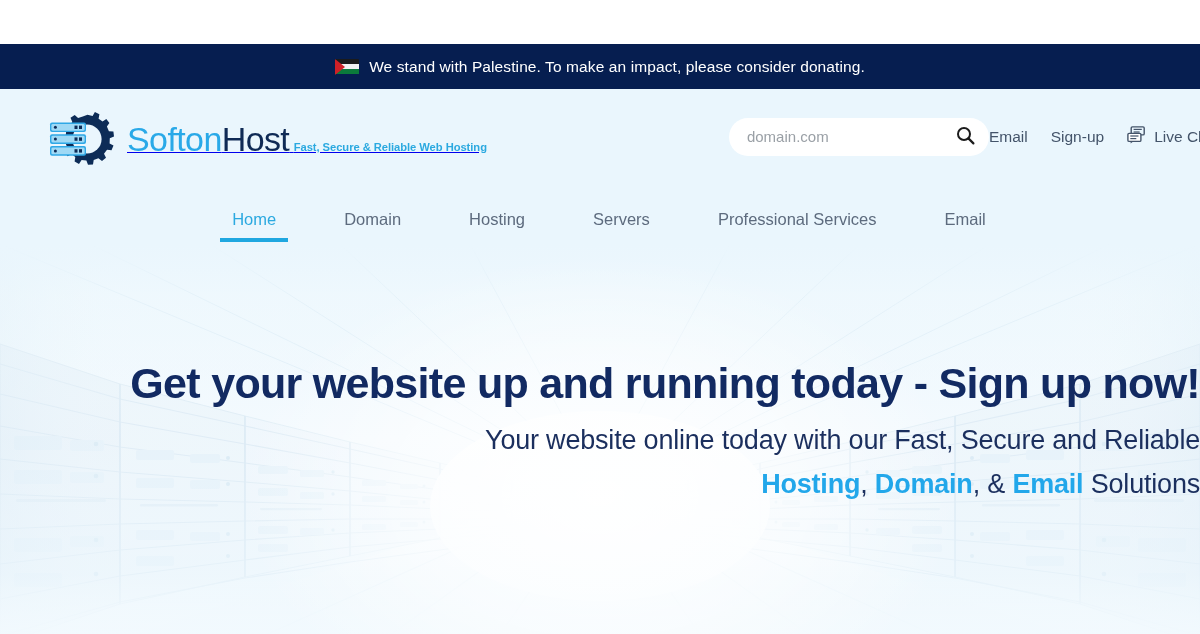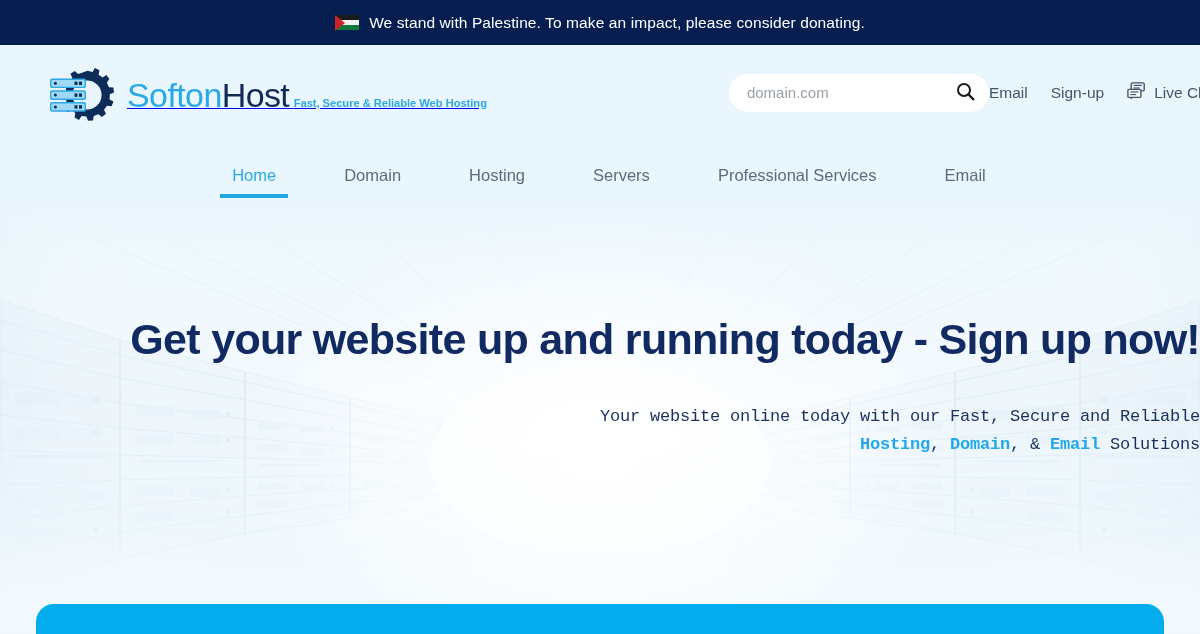--- a/index.html
+++ b/index.html
@@ -17,20 +17,21 @@
   }
 
   
   .top-banner {
     height: 45px;
     background: #061e50;
     display: flex;
     align-items: center;
     justify-content: center;
     gap: 10px;
+    margin-top: 44px;
   }
   .flag-icon {
     width: 24px;
     height: 16px;
     position: relative;
     display: inline-block;
     border-radius: 1px;
     overflow: hidden;
     flex: 0 0 auto;
   }
@@ -207,27 +208,26 @@
   }
   .hero-title {
     color: #122a62;
     font-size: 43px;
     font-weight: 700;
     letter-spacing: -0.7px;
     line-height: 1.1;
     white-space: nowrap;
   }
   .hero-sub {
-    margin-top: 40px;
+    margin-top: 12px;
     color: #1b2f5e;
-    font-size: 17px;
+    font-size: 27px;
     font-weight: 400;
     line-height: 1.62;
     letter-spacing: -0.2px;
-    font-family: Liberation Mono, monospace;
   }
   .hero-sub .hl { color: #22a7ea; font-weight: 700; }
 
   
   .bottom-panel {
     position: absolute;
     left: 36px;
     right: 36px;
     bottom: 0;
     height: 30px;

